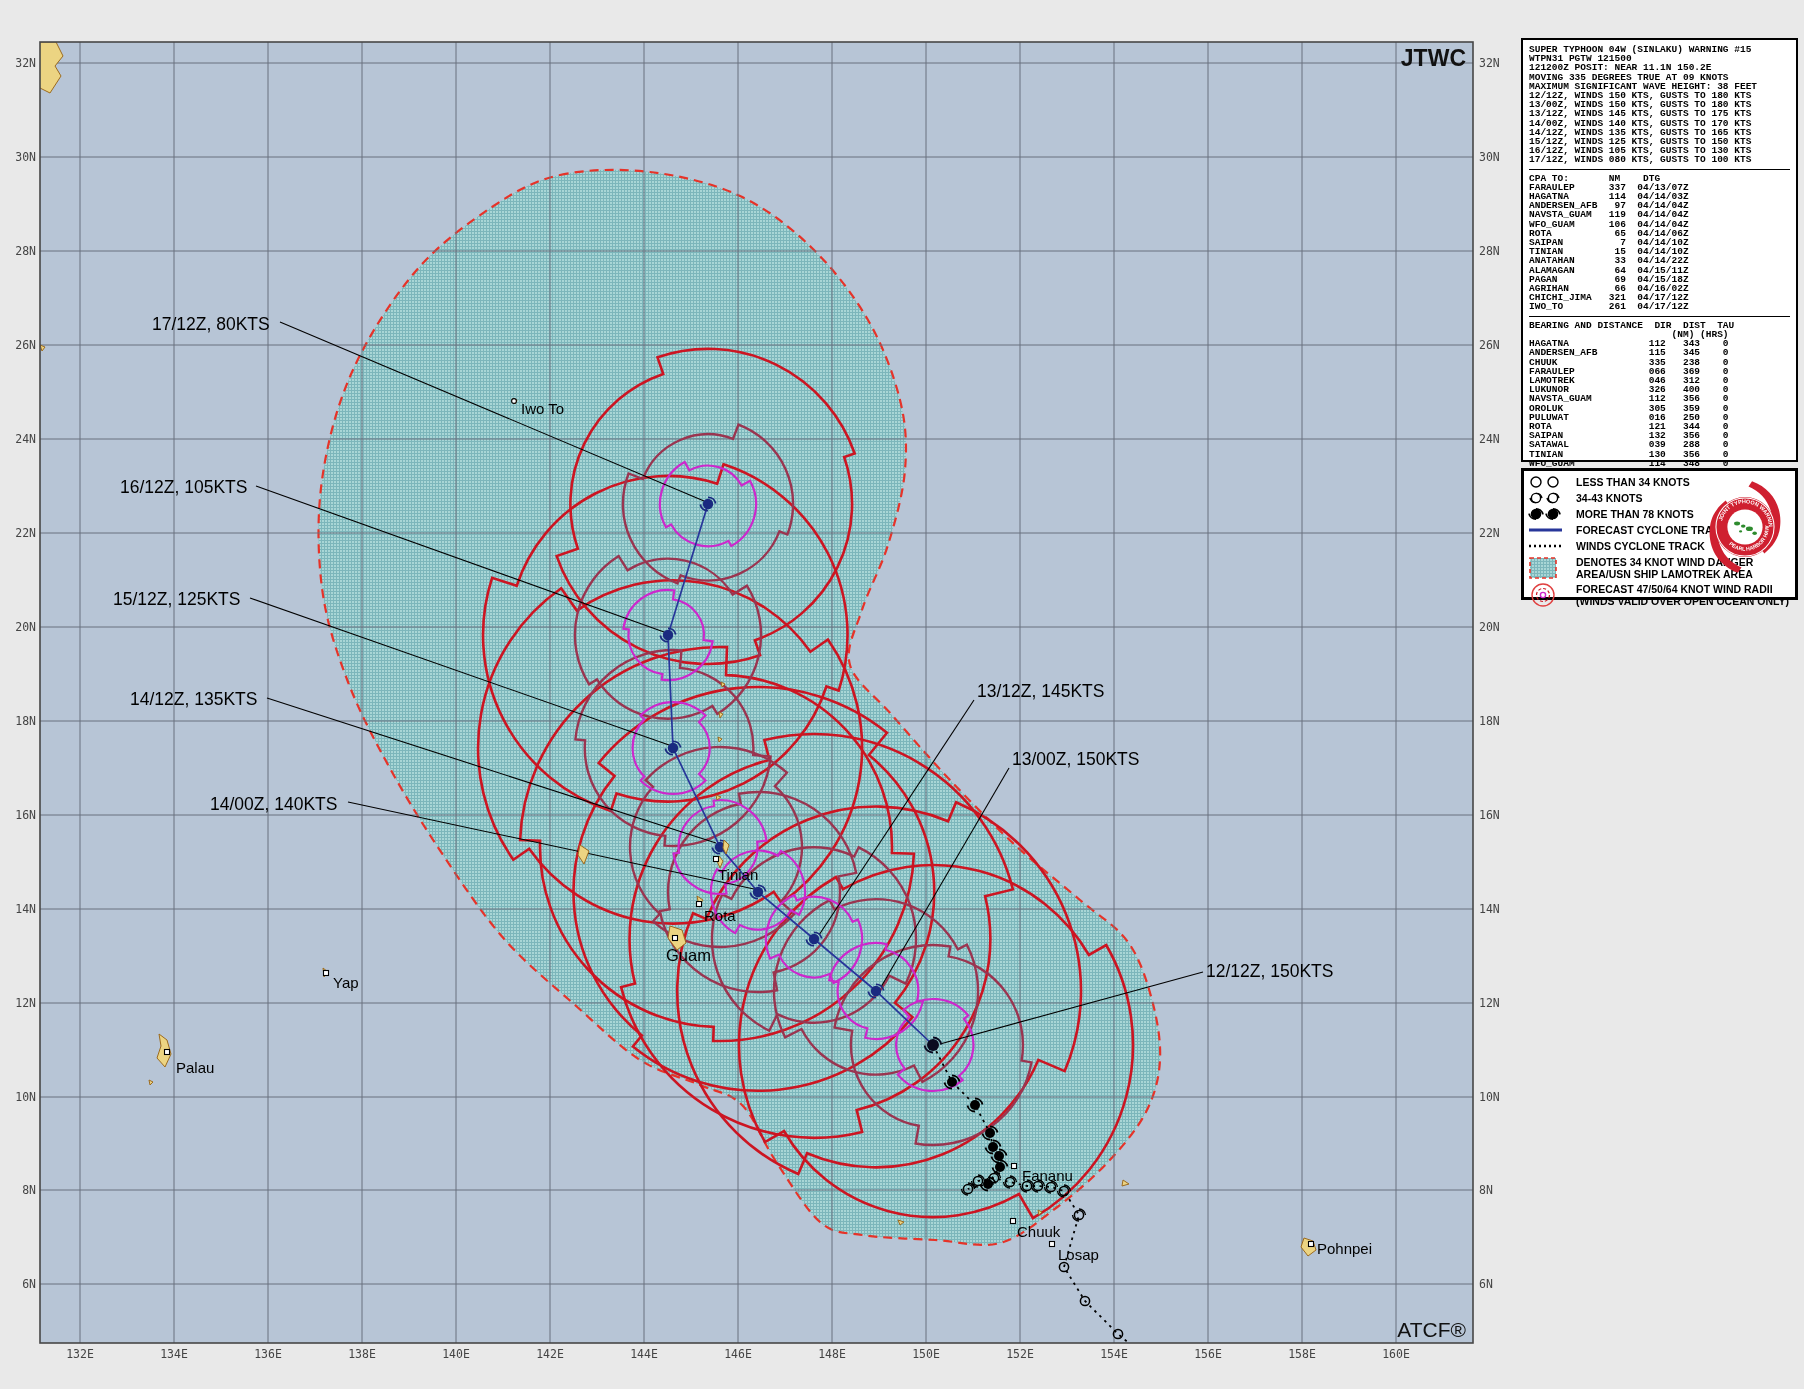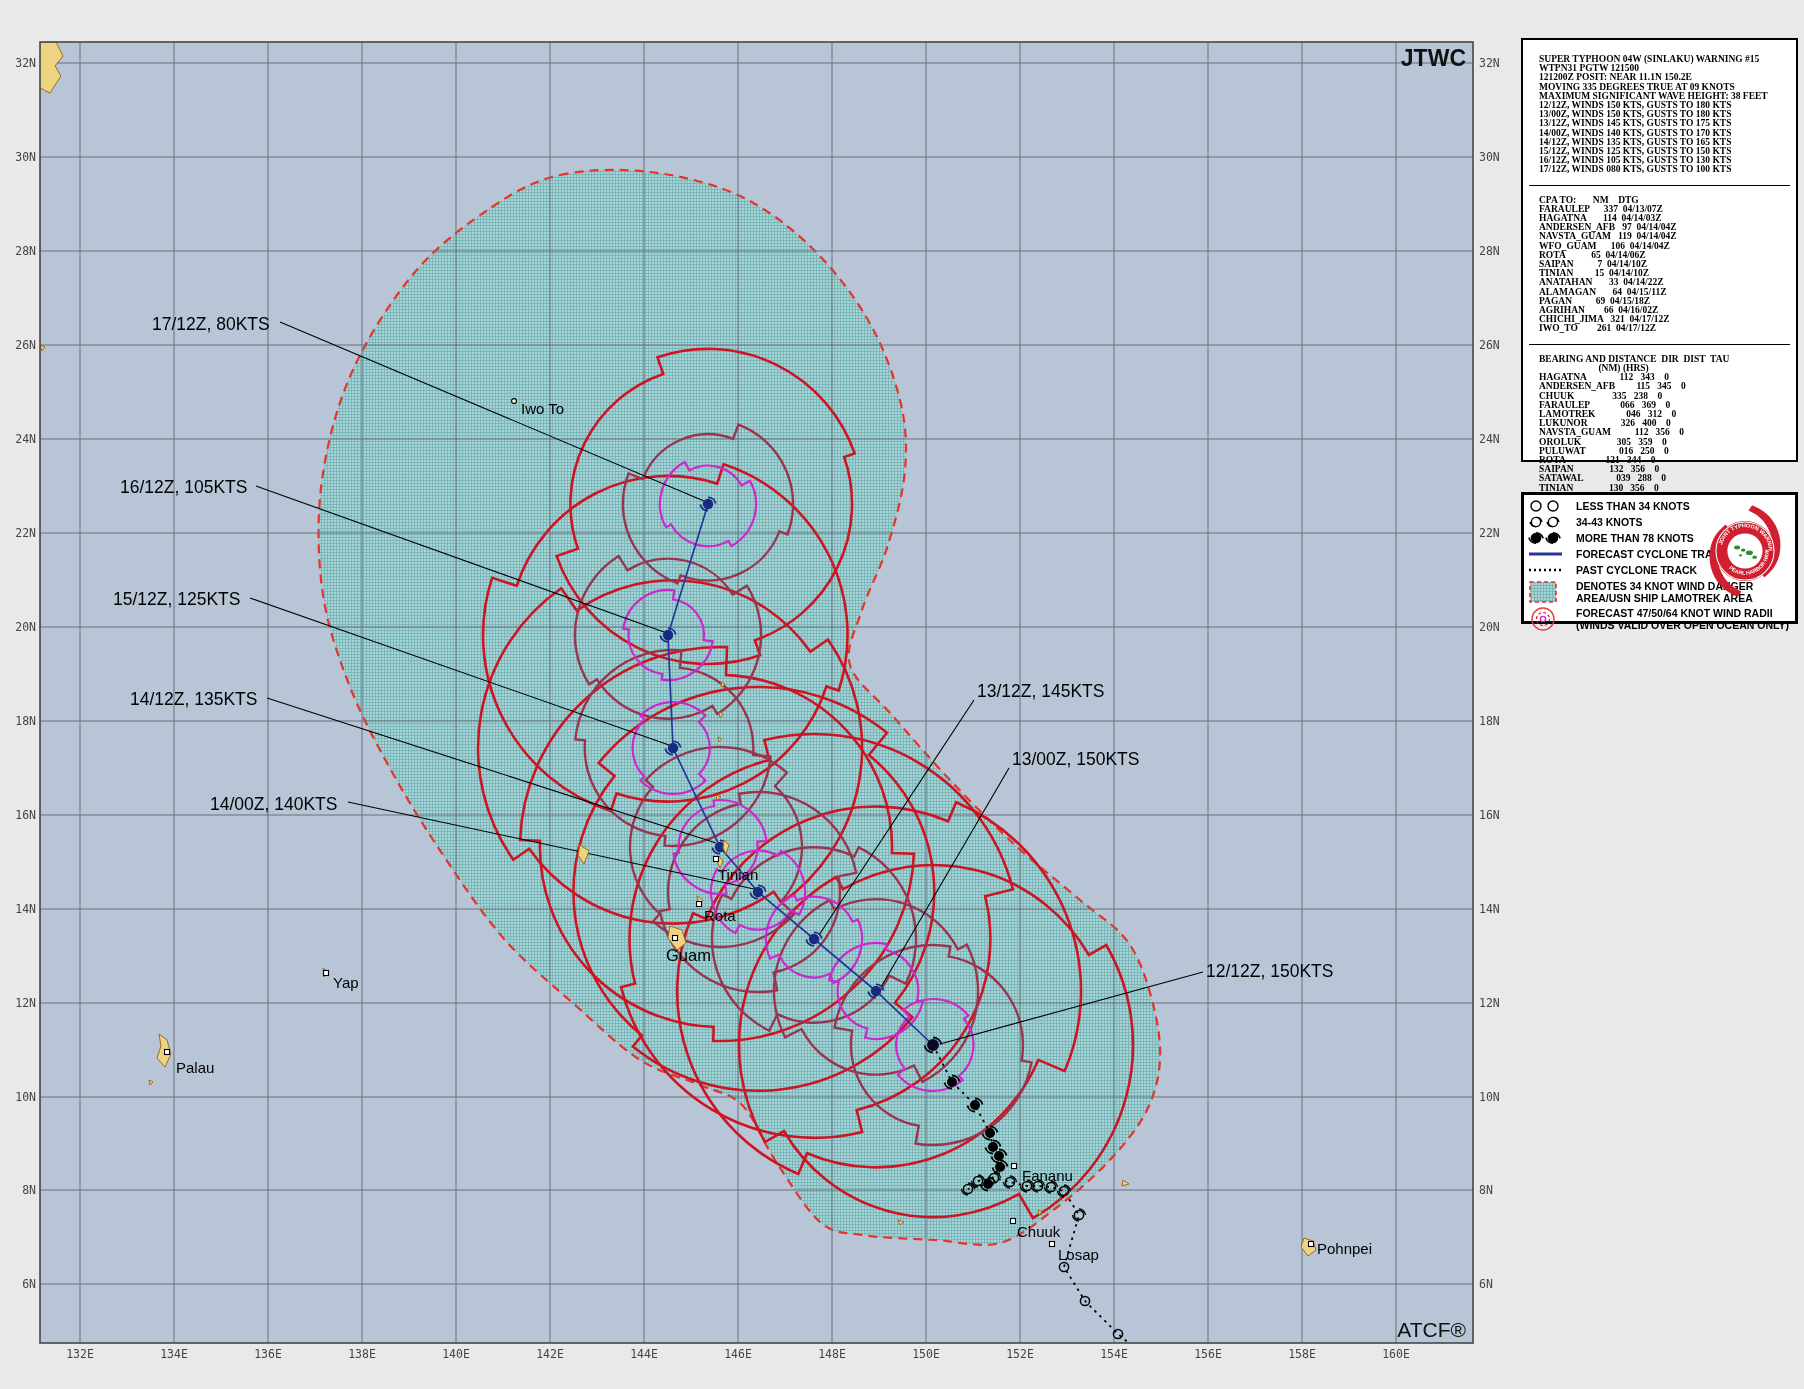--- a/index.html
+++ b/index.html
@@ -1,24 +1,24 @@
 <!DOCTYPE html>
 <html><head>
 <meta charset="utf-8">
 <style>
   html,body{margin:0;padding:0;background:#e9e9e9;}
   #stage{position:relative;width:1804px;height:1389px;background:#e9e9e9;overflow:hidden;
          font-family:"Liberation Sans",sans-serif;}
   #map-svg{position:absolute;left:0;top:0;}
   .panel{position:absolute;background:#ffffff;border:2px solid #000;box-sizing:border-box;}
   #warning-panel{left:1521px;top:38px;width:277px;height:424px;padding:5px 6px;}
-  #warning-panel pre{margin:10px;font-family:Liberation Serif, serif;font-weight:bold;
+  #warning-panel pre{margin:0;font-family:Liberation Mono, monospace;font-weight:bold;
                      font-size:9.5px;line-height:9.2px;color:#000;}
   .divider{border-top:1px solid #000;margin:4px 0;}
-  #legend-panel{left:1521px;top:492px;width:277px;height:132px;border-width:3px;padding:3px 4px;}
+  #legend-panel{left:1521px;top:468px;width:277px;height:132px;border-width:3px;padding:3px 4px;}
   .legend-row{display:flex;align-items:center;height:16px;}
   .legend-row.tall{height:27px;}
   .legend-sym{width:48px;flex:0 0 48px;display:flex;align-items:center;justify-content:flex-start;}
   .legend-lbl{font-size:10.5px;font-weight:bold;color:#000;line-height:12px;white-space:pre;}
   #jtwc-seal{position:absolute;right:6px;top:8px;}
 </style>
 </head>
 <body>
 
 <div id="stage">
@@ -444,21 +444,21 @@
           </svg>
       </span>
       <span class="legend-lbl">FORECAST CYCLONE TRACK</span>
     </div>
     <div class="legend-row">
       <span class="legend-sym">
         <svg width="44" height="16">
             <line x1="1" y1="8" x2="34" y2="8" stroke="#000" stroke-width="2.4" stroke-dasharray="2 3"></line>
           </svg>
       </span>
-      <span class="legend-lbl">PAST CYCLONE TRACK</span>
+      <span class="legend-lbl">WINDS CYCLONE TRACK</span>
     </div>
     <div class="legend-row tall">
       <span class="legend-sym">
         <svg width="44" height="26">
           <defs>
               <pattern id="lhatch" width="6" height="6" patternUnits="userSpaceOnUse">
             <rect width="6" height="6" fill="#a8d6d6"></rect>
             <path d="M0 0.5H6M0 3.5H6M0.5 0V6M3.5 0V6" stroke="#7cb6bb" stroke-width="1"></path>
           </pattern>
             </defs>

